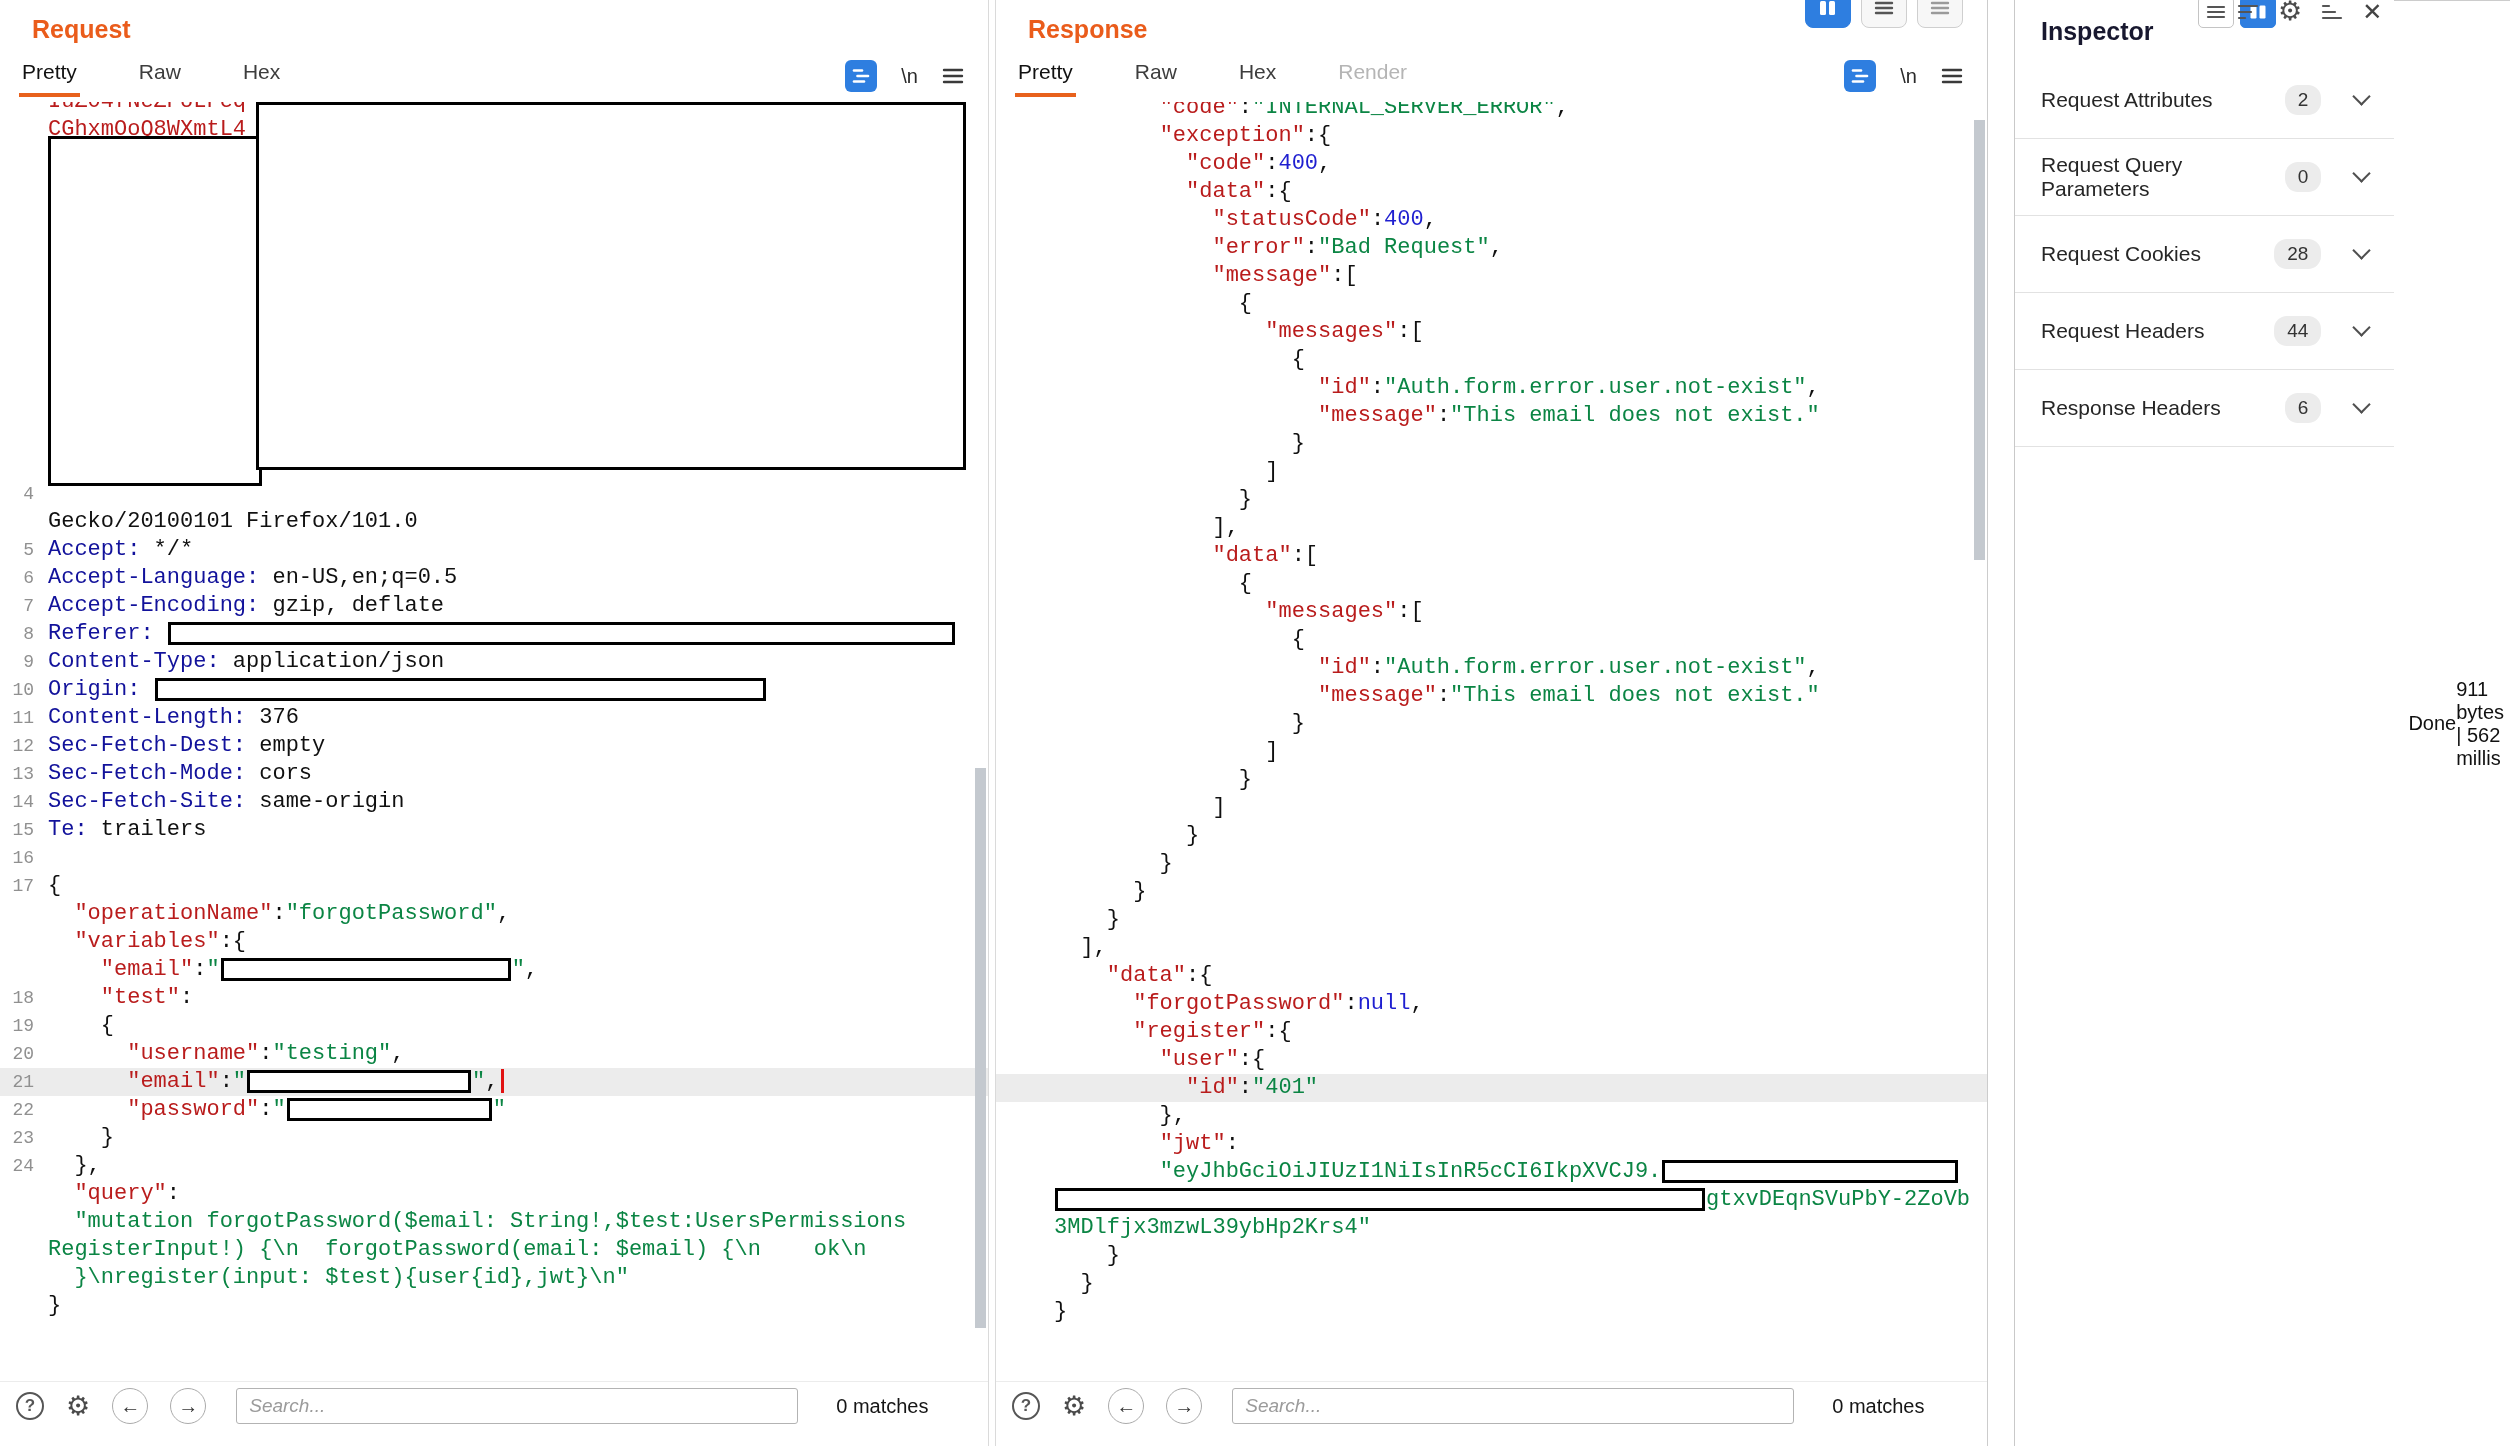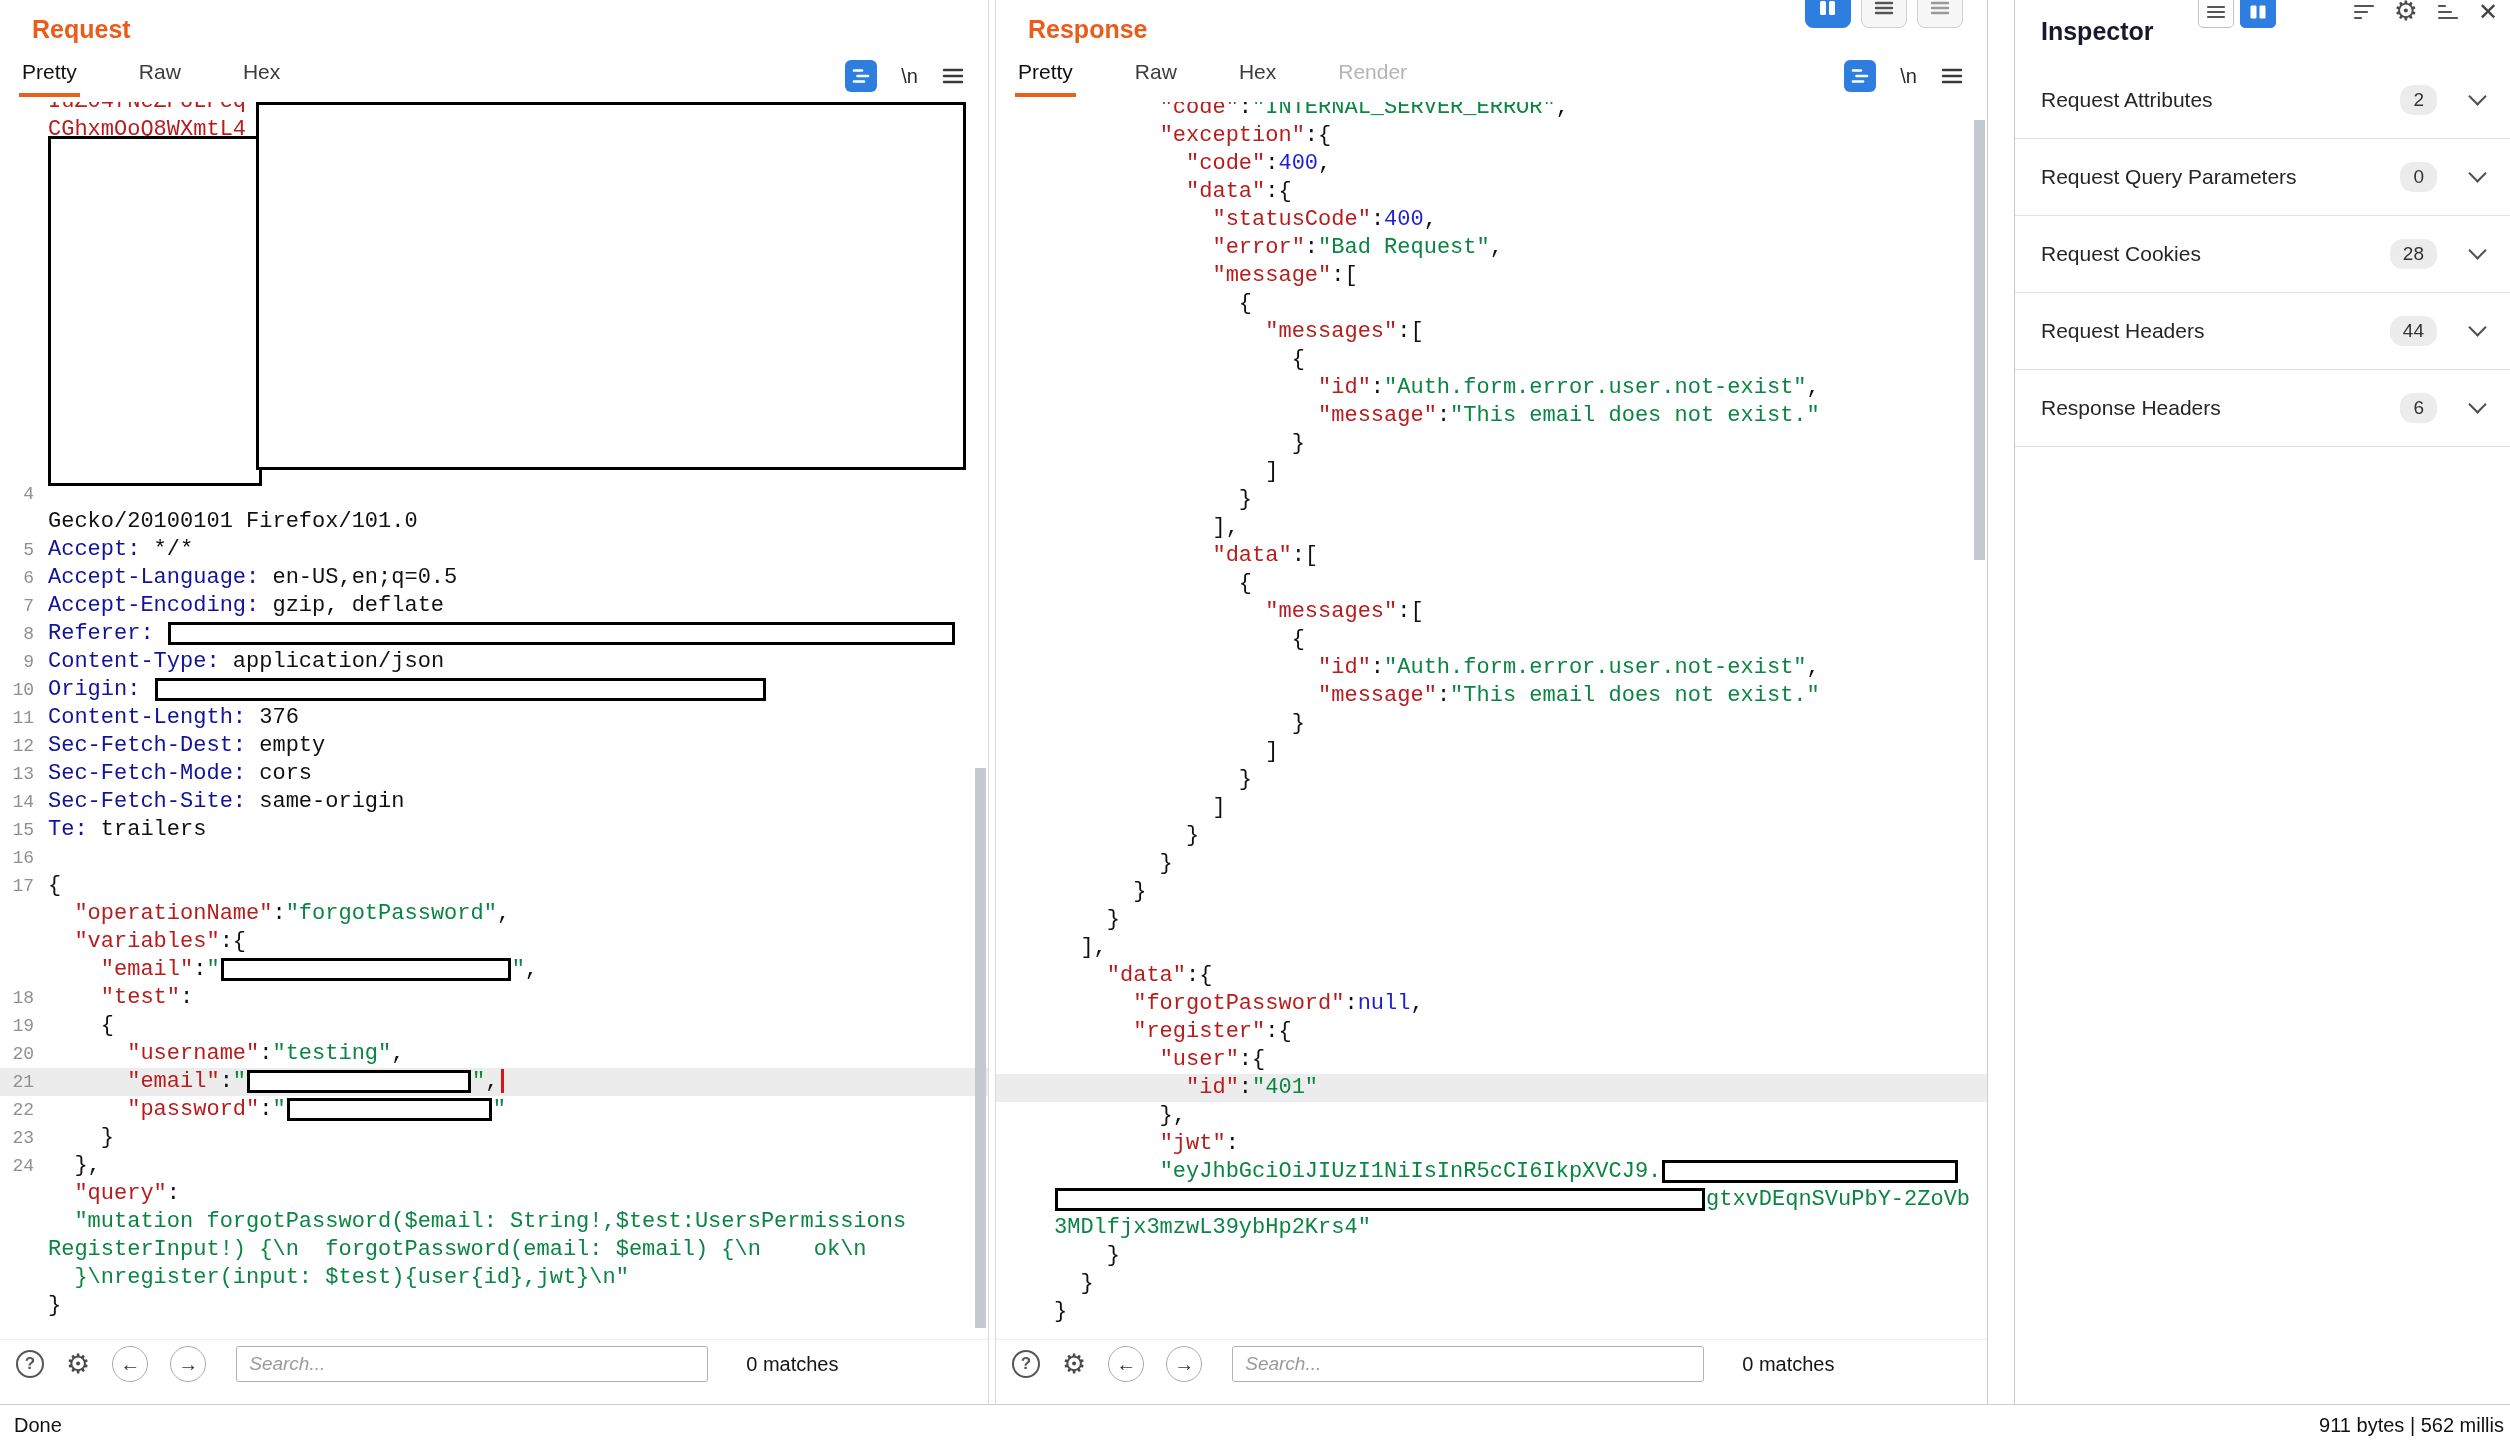--- a/index.html
+++ b/index.html
@@ -1,16 +1,16 @@
 <!DOCTYPE html>
 <html><head>
 <meta charset="utf-8">
 <style>
   html,body{margin:0;padding:0;background:#fff;}
-  .app{width:2510px;height:1446px;overflow:hidden;display:flex;flex-direction:column;background:#fff;font-family:"Liberation Sans",sans-serif;position:relative;}
+  .app{width:2510px;height:1446px;overflow:hidden;display:flex;flex-direction:row;background:#fff;font-family:"Liberation Sans",sans-serif;position:relative;}
   .main{flex:1;display:flex;min-height:0;}
   .panel{display:flex;flex-direction:column;min-width:0;position:relative;background:#fff;}
   .request{width:988px;flex:0 0 988px;}
   .response{width:991px;flex:0 0 991px;border-right:1px solid #cccccc;}
   .splitter{flex:0 0 6px;border-left:1px solid #dadada;border-right:1px solid #dadada;background:#fff;}
   .splitter2{flex:0 0 26px;background:#fff;}
   .inspector{flex:1;display:flex;flex-direction:column;border-left:1px solid #c9c9c9;background:#fff;position:relative;min-width:0;}
 
   .panel-header{flex:0 0 58px;height:58px;display:flex;align-items:center;padding-left:32px;position:relative;}
   .panel-title{font-size:25px;font-weight:bold;color:#ea5c1b;}
@@ -38,21 +38,21 @@
   .seg-t{color:#101010;}
   .redact{display:inline-block;height:23px;border:3px solid #000;background:#fff;vertical-align:middle;box-sizing:border-box;margin:0 1px;}
   .caret{display:inline-block;width:3px;height:24px;background:#e11212;vertical-align:middle;margin-left:3px;}
   .overlay-box{position:absolute;border:3px solid #000;background:#fff;}
   .vthumb{position:absolute;right:2px;width:11px;background:#c4c9cf;}
 
   .search-row{flex:0 0 48px;display:flex;align-items:center;padding-left:16px;margin-bottom:16px;border-top:1px solid #ececec;}
   .sr-help{width:28px;height:28px;border:2px solid #565656;border-radius:50%;display:flex;align-items:center;justify-content:center;font-size:17px;font-weight:bold;color:#565656;cursor:pointer;box-sizing:border-box;background:#fff;}
   .sr-gear{font-size:27px;color:#4a4a4a;margin-left:22px;cursor:pointer;line-height:1;background:none;border:none;padding:0;}
   .sr-nav{width:36px;height:36px;border:1px solid #ababab;border-radius:50%;background:#fff;font-size:20px;color:#333;margin-left:22px;cursor:pointer;display:flex;align-items:center;justify-content:center;padding:0;}
-  .sr-input{margin-left:30px;width:472px;height:36px;border:1px solid #b3b3b3;border-radius:3px;font-size:19px;padding:0 12px;color:#222;font-family:"Liberation Sans",sans-serif;box-sizing:border-box;}
+  .sr-input{margin-left:30px;width:562px;height:36px;border:1px solid #b3b3b3;border-radius:3px;font-size:19px;padding:0 12px;color:#222;font-family:"Liberation Sans",sans-serif;box-sizing:border-box;}
   .sr-input::placeholder{font-style:italic;color:#9b9b9b;}
   .sr-matches{margin-left:38px;font-size:20px;color:#151515;}
 
   .status{flex:0 0 41px;border-top:1px solid #cccccc;display:flex;align-items:center;justify-content:space-between;padding:0 6px 0 14px;font-size:20px;color:#111;background:#fff;}
 
   .insp-header{flex:0 0 62px;height:62px;display:flex;align-items:center;padding-left:26px;position:relative;}
   .insp-title{font-size:25px;font-weight:bold;color:#18182f;}
   .insp-toggles{position:absolute;left:183px;top:-4px;display:flex;gap:6px;}
   .tgl{width:36px;height:32px;border-radius:5px;display:flex;align-items:center;justify-content:center;border:1px solid #c4c4c4;background:#fff;padding:0;cursor:pointer;}
   .tgl.active{background:#2e7ee0;border-color:#2e7ee0;}

